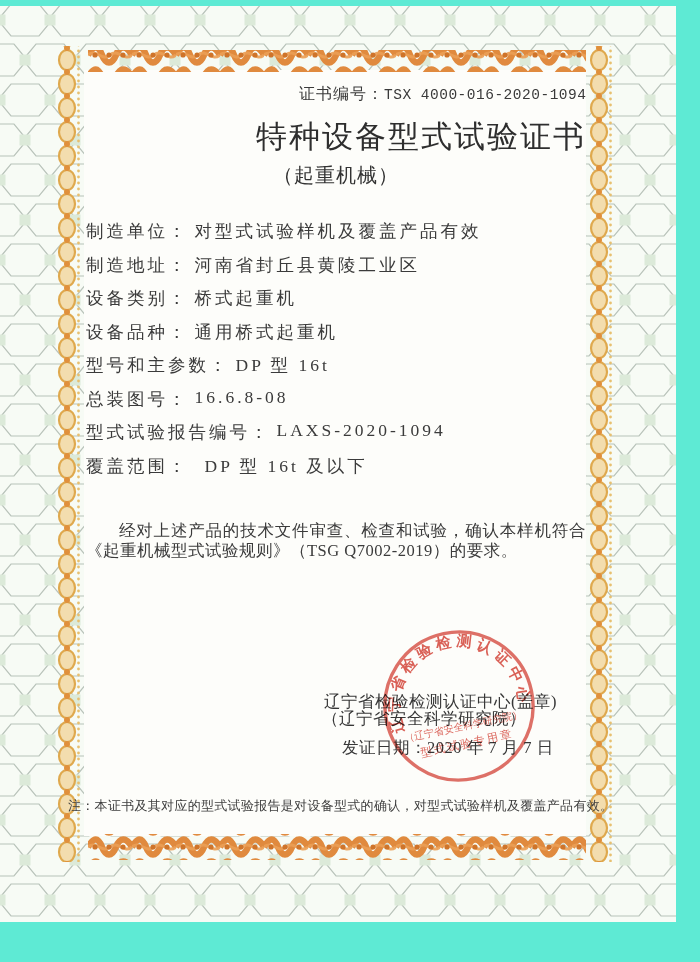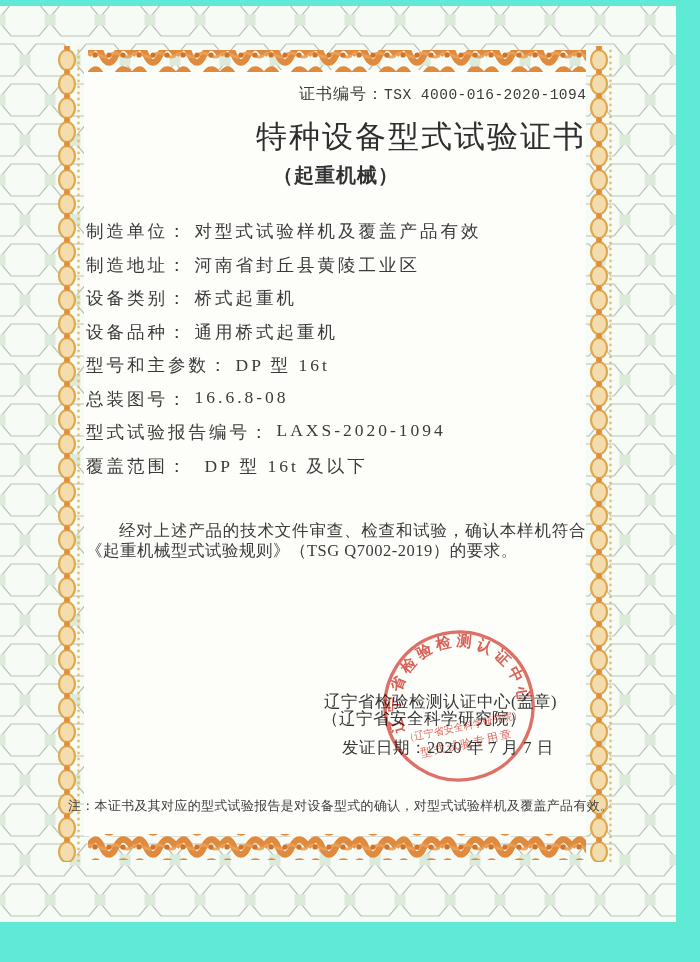--- a/index.html
+++ b/index.html
@@ -14,21 +14,21 @@
   .cert-no{left:299px;top:84px;font-size:16px;letter-spacing:1px;color:#3a3a3a;}
   .cert-no .num{font-family:"Liberation Mono","DejaVu Sans Mono",monospace;font-size:14.5px;letter-spacing:.5px;}
   .title{
     left:86px;top:116px;width:500px;text-align:right;
     font-family:"Liberation Sans","DejaVu Sans",sans-serif;
     font-weight:400;font-size:31px;letter-spacing:2px;color:#2e2e2e;
   }
   .subtitle{
     left:86px;top:162px;width:500px;text-align:center;
     font-family:"Liberation Sans","DejaVu Sans",sans-serif;
-    font-weight:700;font-size:20px;letter-spacing:1px;color:#333;
+    font-weight:400;font-size:20px;letter-spacing:1px;color:#333;
   }
   .fields{position:absolute;left:86px;top:219px;}
   .row{height:33.5px;display:flex;align-items:flex-start;font-size:17.5px;letter-spacing:3px;color:#3b3b3b;white-space:nowrap;}
   .row .value{margin-left:6px;}
   .row:nth-child(8) .value{margin-left:16px;}
   .statement{
     left:86px;top:521px;width:500px;white-space:normal;
     font-size:16.5px;line-height:20px;letter-spacing:.5px;
     text-indent:2em;color:#3b3b3b;text-align:justify;
   }

